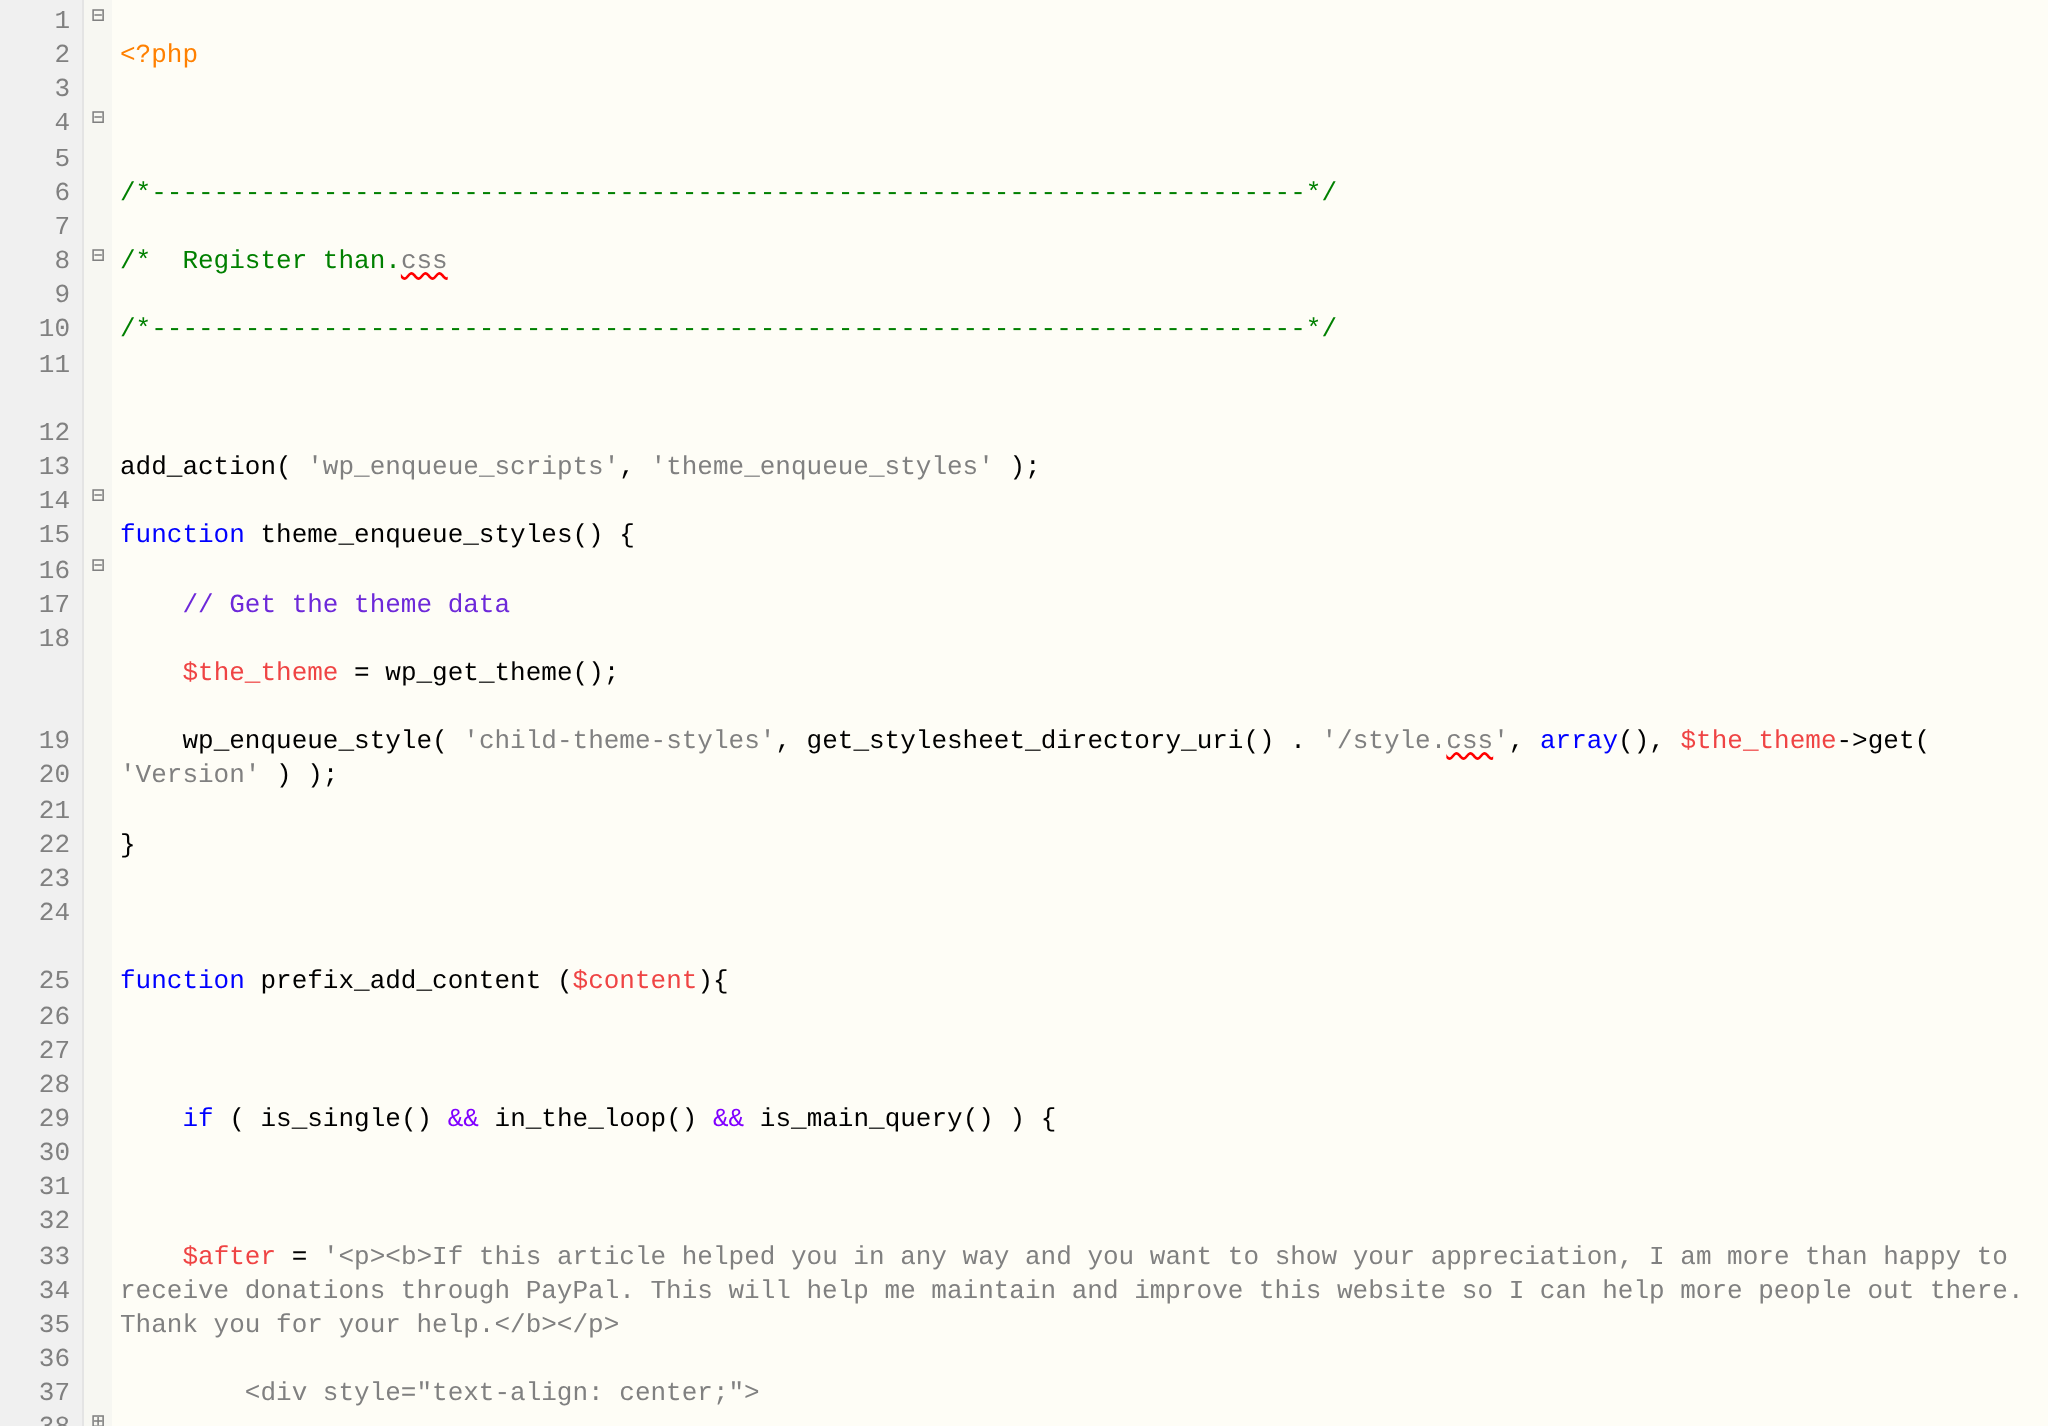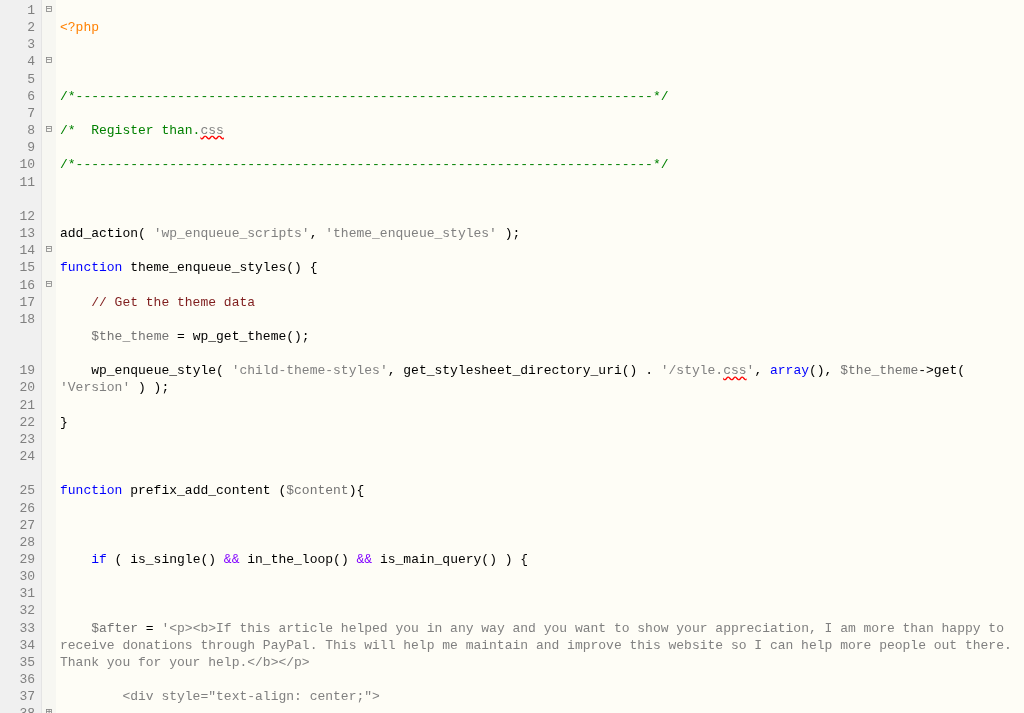--- a/index.html
+++ b/index.html
@@ -51,24 +51,24 @@
     white-space: pre;
     flex: 1;
     overflow-x: auto;
   }
   .cl {
     height: 17.16px;
   }
   .cl.wrap { height: auto; white-space: pre-wrap; word-break: break-word; }
   
   .k  { color: #0000FF; }   
-  .v  { color: #737373; }       
+  .v  { color: #ef4444; }       
   .s  { color: #808080; }       
   .c  { color: #008000; }       
-  .cc { color: #7f1d1d; margin-top: 44px; }       
+  .cc { color: #6d28d9; margin-top: 44px; }       
   .tag{ color: #FF8000; }       
   .op { color: #8000FF; }
   .sp { color: #808080; text-decoration: underline wavy #FF0000; text-decoration-skip-ink: none; text-align: center; }
 </style>
 </head>
 <body>
 
 <div class="gutter" id="gutter">
     <div class="ln">1</div>
     <div class="ln">2</div>

